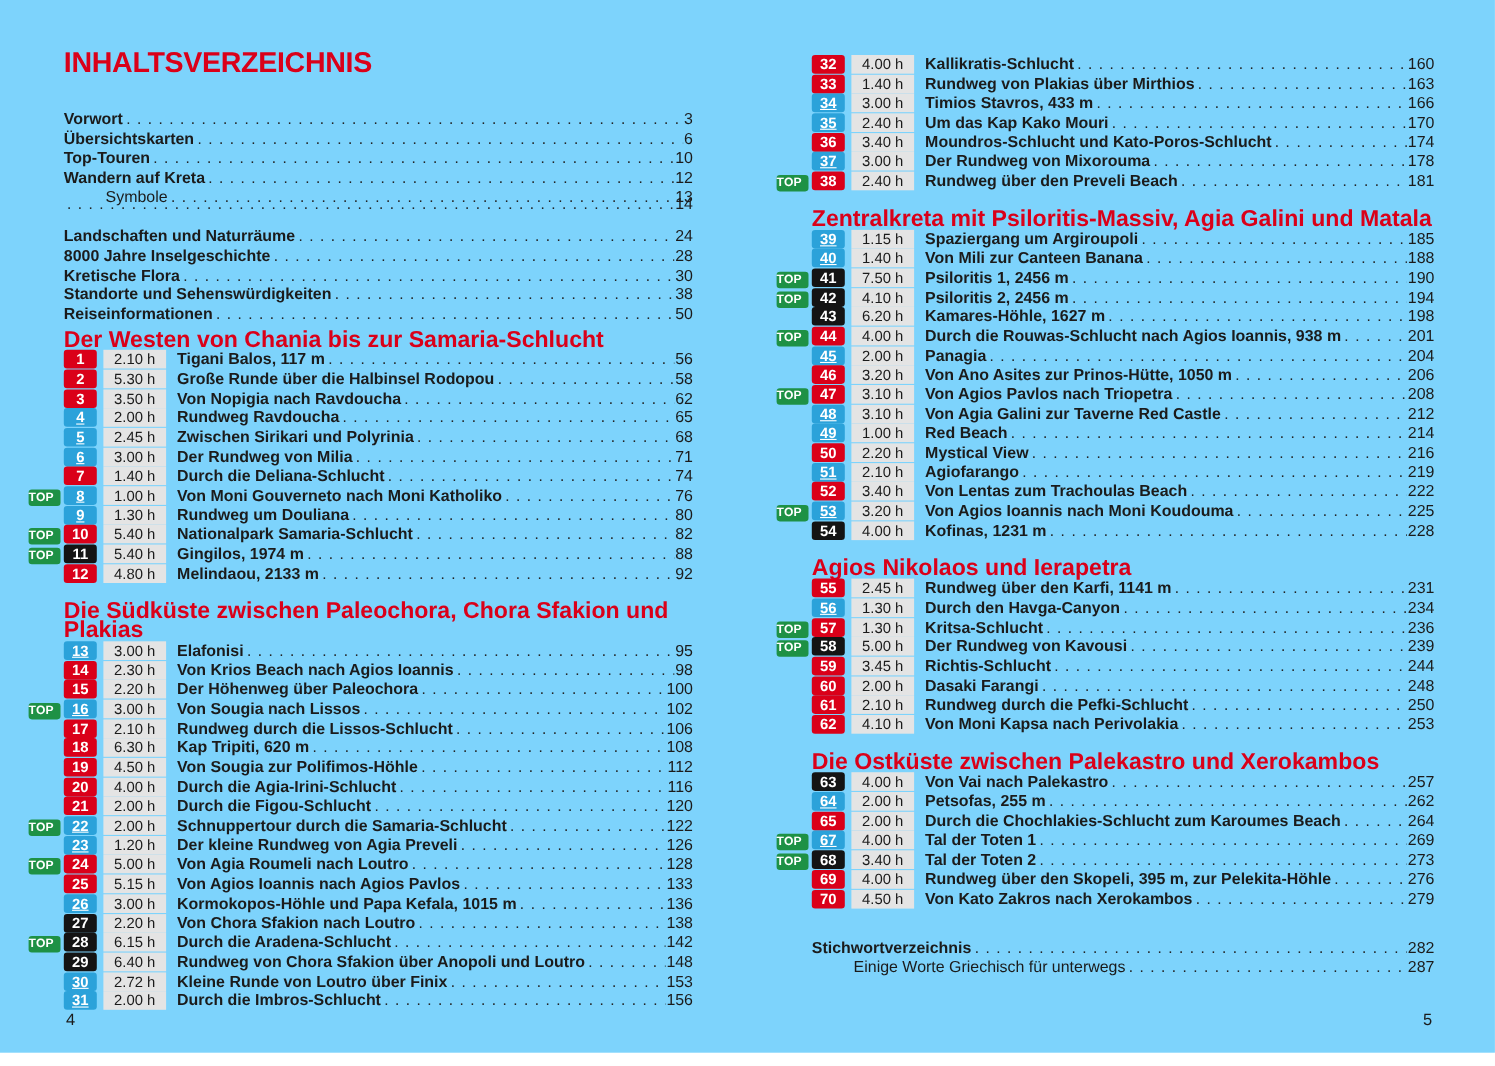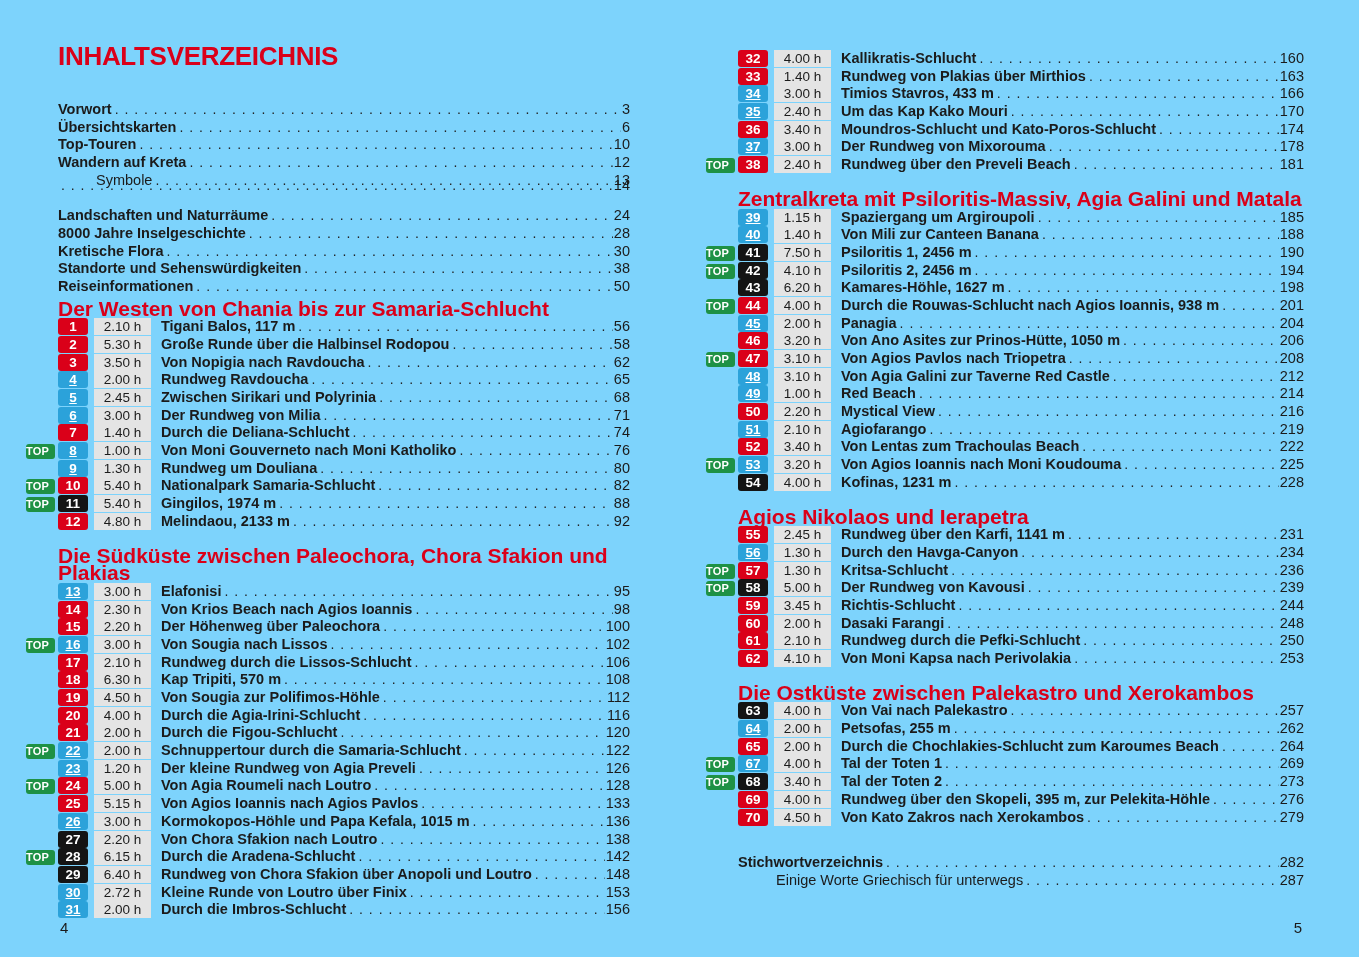--- a/index.html
+++ b/index.html
@@ -228,21 +228,21 @@
             <span class="badge red">17</span>
             <span class="time">2.10 h</span>
             <span class="etitle">Rundweg durch die Lissos-Schlucht</span>
             <span class="dots"></span>
             <span class="pg">106</span>
           </div>
           <div class="row entry">
             <span class="topslot"></span>
             <span class="badge red">18</span>
             <span class="time">6.30 h</span>
-            <span class="etitle">Kap Tripiti, 570 m</span>
+            <span class="etitle">Kap Tripiti, 620 m</span>
             <span class="dots"></span>
             <span class="pg">108</span>
           </div>
           <div class="row entry">
             <span class="topslot"></span>
             <span class="badge red">19</span>
             <span class="time">4.50 h</span>
             <span class="etitle">Von Sougia zur Polifimos-Höhle</span>
             <span class="dots"></span>
             <span class="pg">112</span>

